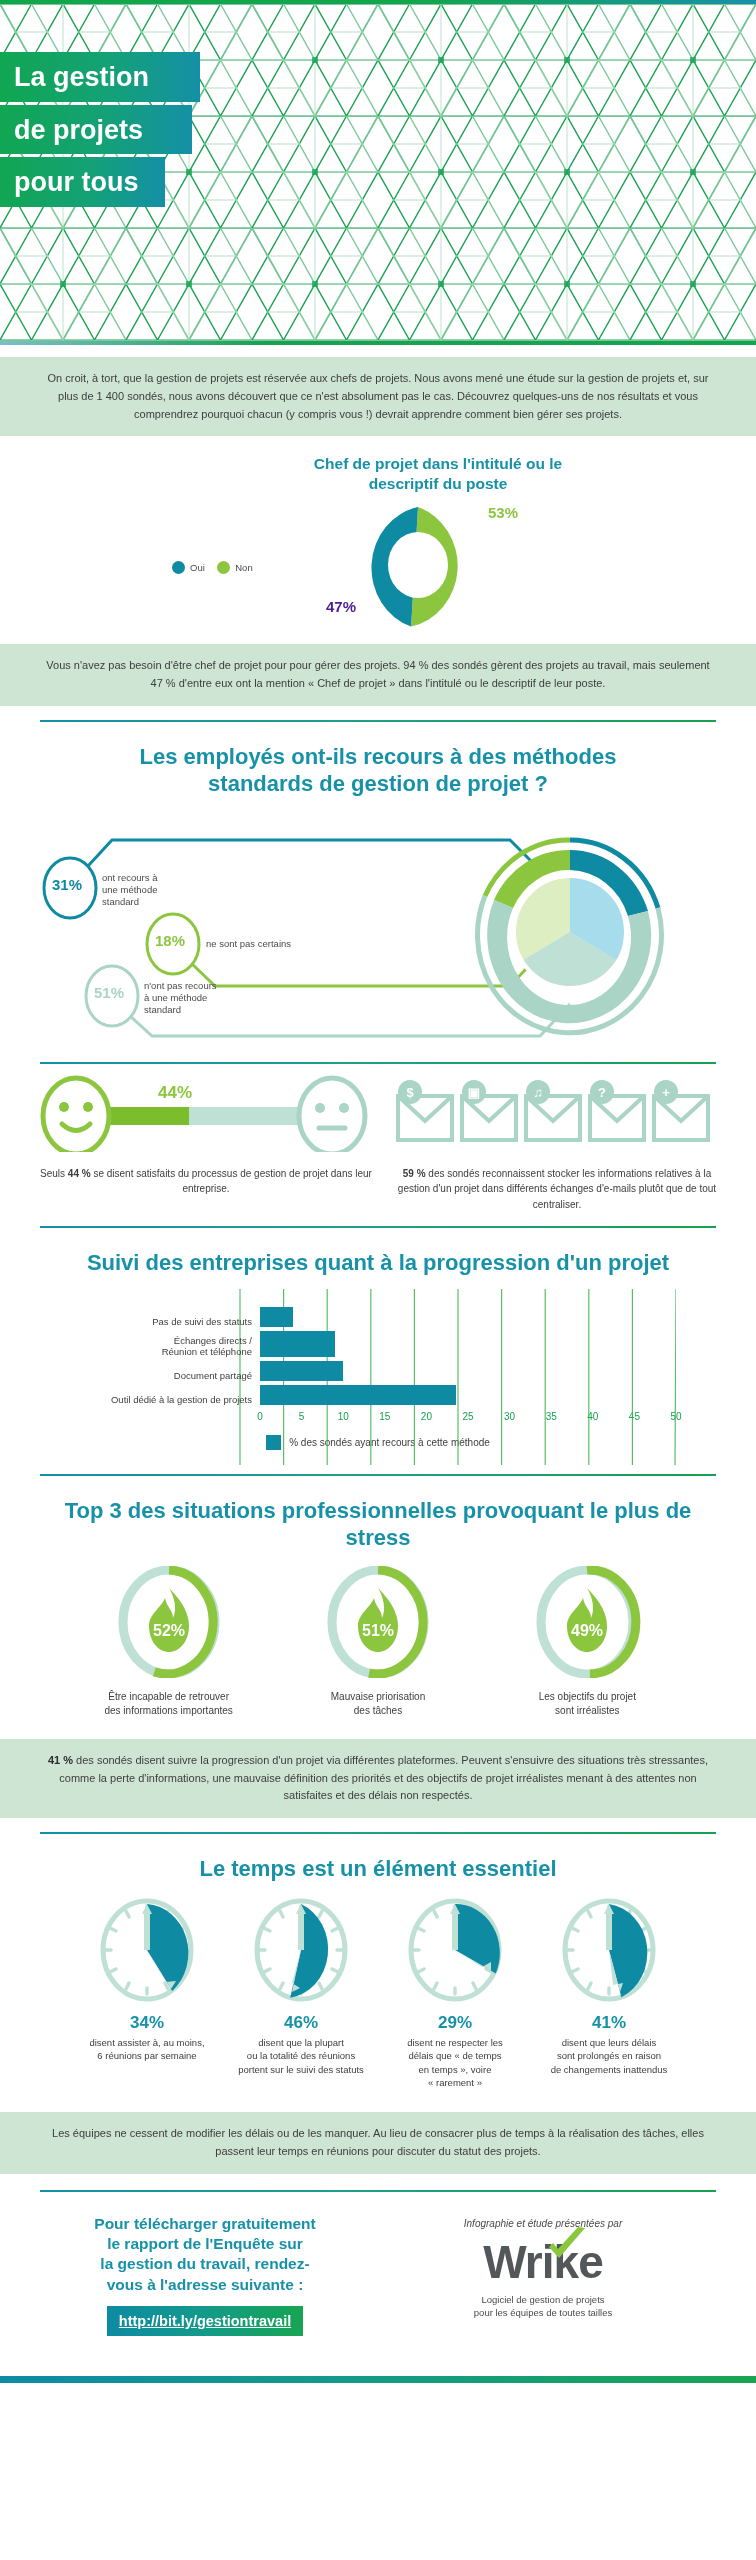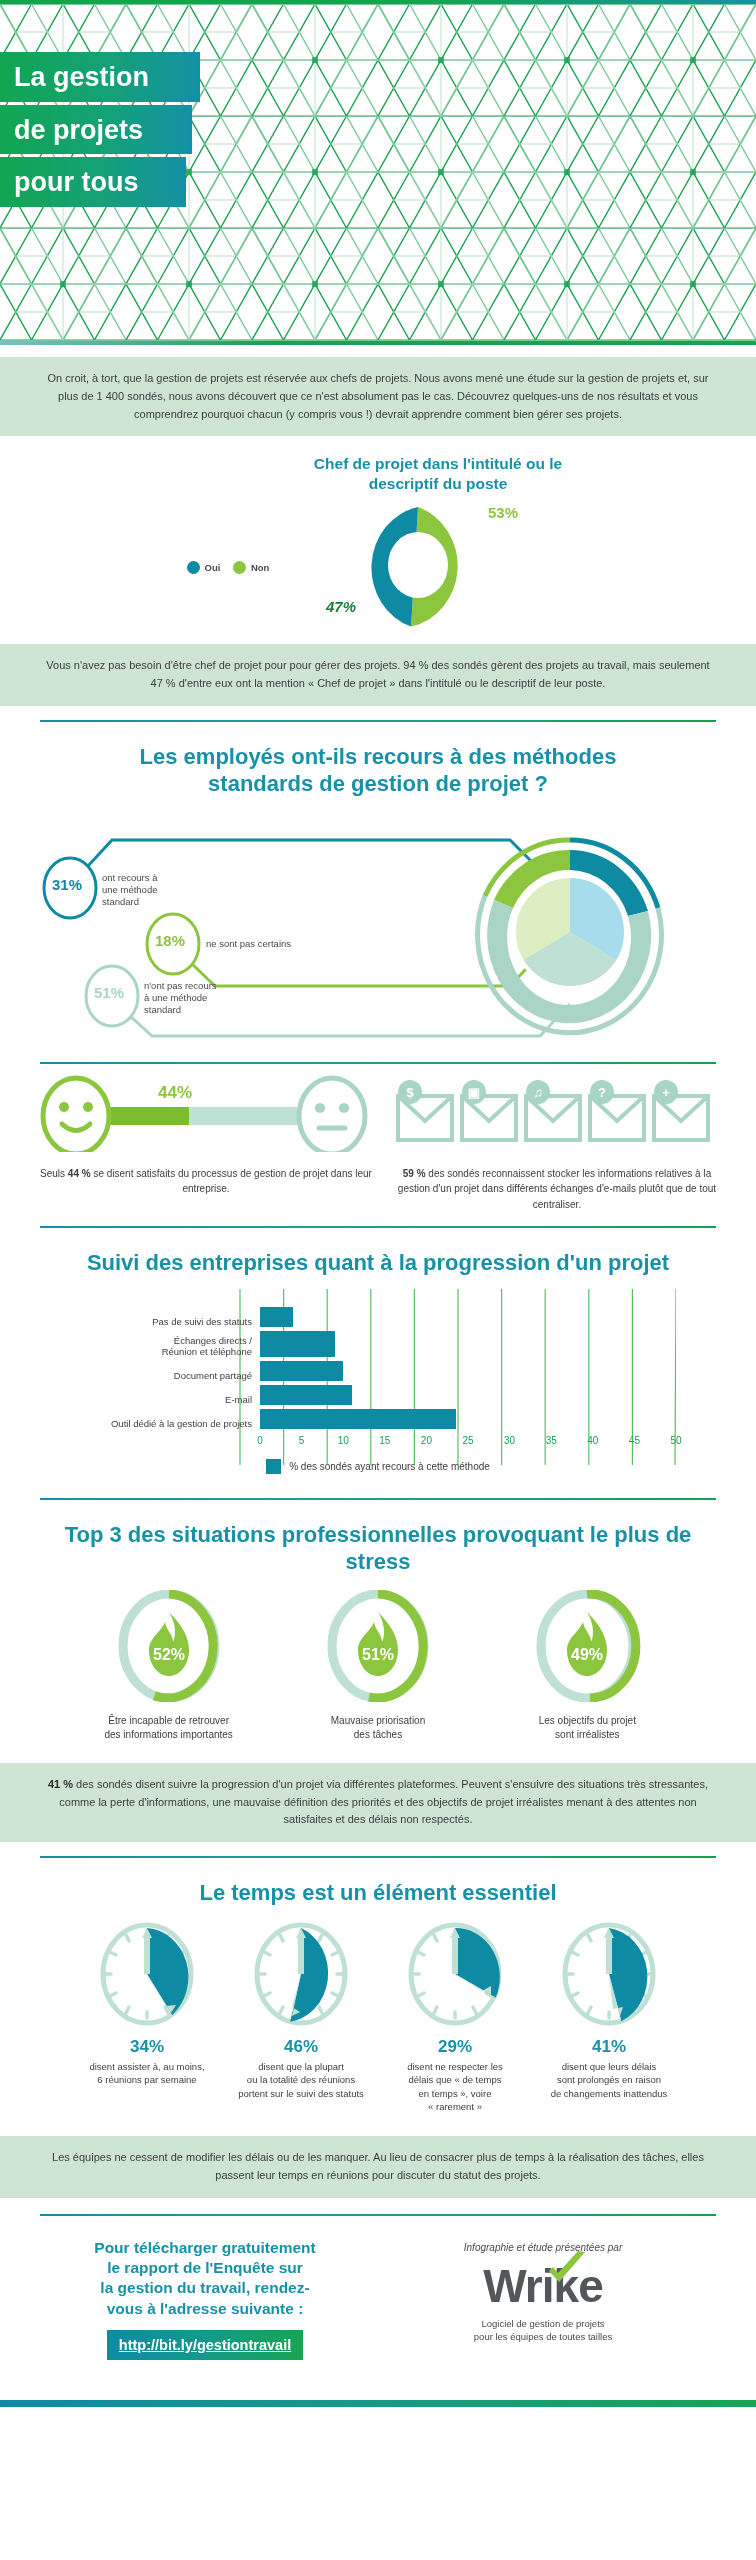--- a/index.html
+++ b/index.html
@@ -38,21 +38,21 @@
   }
   .title-band {
     background: linear-gradient(90deg,#11a652 0%,#14a177 55%,#1490a6 100%);
     color: #fff;
     font-weight: bold;
     font-size: 27px;
     line-height: 1.02;
     padding: 12px 14px 10px 14px;
   }
   .band2 { width: 192px; }
-  .band3 { width: 186px; }
+  .band3 { width: 165px; }
   .band-gap { height: 3px; }
 
   
   .note {
     background: #cfe5d4;
     padding: 13px 44px;
     text-align: center;
     font-size: 11px;
     line-height: 1.62;
     color: #3d3d3d;
@@ -74,21 +74,21 @@
     margin: 6px 0 6px;
   }
 
   
   .donut-row { display:flex; align-items:flex-start; justify-content:center; padding: 2px 0 6px; }
   .donut-col { width: 300px; text-align:center; position: relative; }
   .donut-col h3 {
     color:#1791a8; font-size:15.5px; font-weight:bold; line-height:1.25; min-height:46px;
   }
   .donut-wrap { position:relative; width: 300px; height: 130px; }
-  .donut-legend { width: 120px; padding-top: 106px; text-align:center;font-weight:bold; }
+  .donut-legend { width: 120px; padding-top: 106px; text-align:left; }
   .lg-item { display:inline-flex; align-items:center; margin: 0 4px; }
   .lg-dot { width:13px; height:13px; border-radius:50%; display:inline-block; margin-right:5px; }
   .lg-label { font-size:9.5px; color:#4a4a4a; }
   .dlabel { position:absolute; font-size:15px; font-weight:bold; }
 
   
   .methods { position:relative; height: 250px; }
   .callout-num {
     position:absolute; width:46px; height:54px; border-radius:50%;
     display:flex; align-items:center; justify-content:center;
@@ -206,21 +206,21 @@
           <svg width="300" height="130" viewBox="0 0 300 130">
             <g transform="translate(130,65)">
 
               <path d="M 0 -58 A 58 62 0 0 1 -6.9 61.6 Z" fill="#8cc63f"></path>
 
               <path d="M -6.9 61.6 A 58 62 0 0 1 0 -58 Z" fill="#0e8aa3"></path>
               <ellipse cx="0" cy="0" rx="30" ry="33" fill="#ffffff"></ellipse>
             </g>
           </svg>
           <div class="dlabel" style="left:200px; top:4px; color:#8cc63f;">53%</div>
-          <div class="dlabel" style="left:38px; top:98px; color:#15803d;font-style:italic;">47%</div>
+          <div class="dlabel" style="left:38px; top:98px; color:#4c1d95;">47%</div>
         </div>
       </div>
     </div>
   </div>
 
   <div class="note">Vous n'avez pas besoin d'être chef de projet pour pour gérer des projets. 94 % des sondés gèrent des projets au travail, mais seulement 47 % d'entre eux ont la mention « Chef de projet » dans l'intitulé ou le descriptif de leur poste.</div>
 
   <div style="height:14px"></div>
   <div class="rule"></div>
   <div class="section">
@@ -378,26 +378,20 @@
                 <div class="bc-bar" style="width:18%"></div>
               </div>
           </div>
           <div class="bc-row">
             <div class="bc-label">Document partagé</div>
             <div class="bc-track">
                 <div class="bc-bar" style="width:20%"></div>
               </div>
           </div>
           <div class="bc-row">
-            <div class="bc-label">E-mail</div>
-            <div class="bc-track">
-                <div class="bc-bar" style="width:22%"></div>
-              </div>
-          </div>
-          <div class="bc-row">
             <div class="bc-label">Outil dédié à la gestion de projets</div>
             <div class="bc-track">
                 <div class="bc-bar" style="width:47%"></div>
               </div>
           </div>
         </div>
       </div>
 
       <div class="bc-axis">
         <span class="bc-tick" style="left:0%">0</span>

